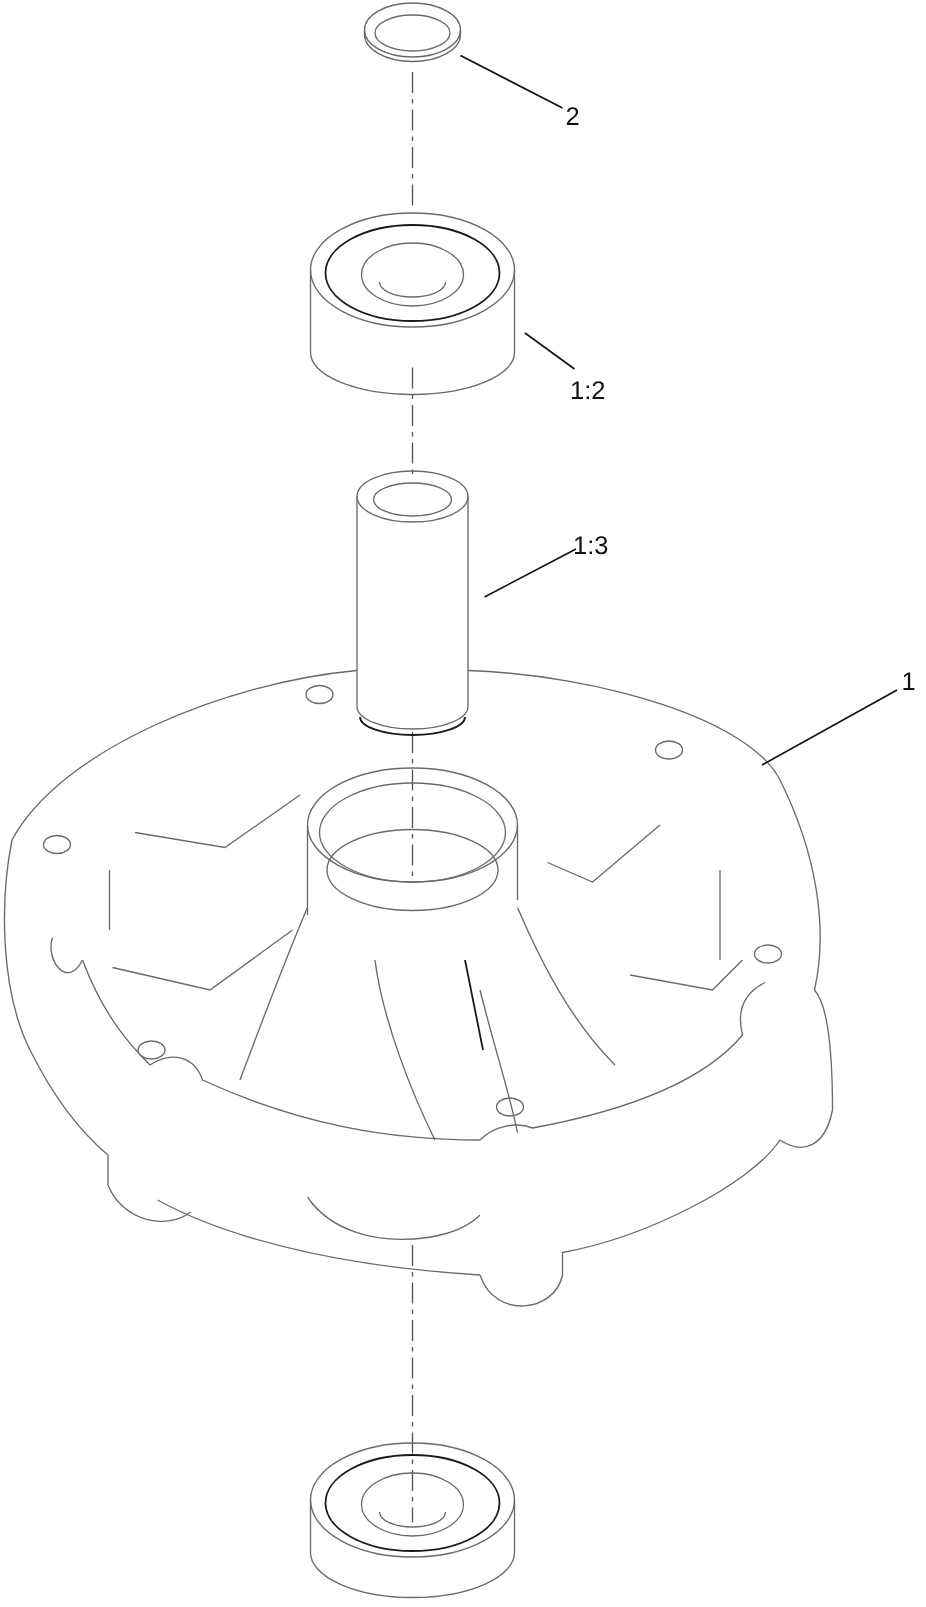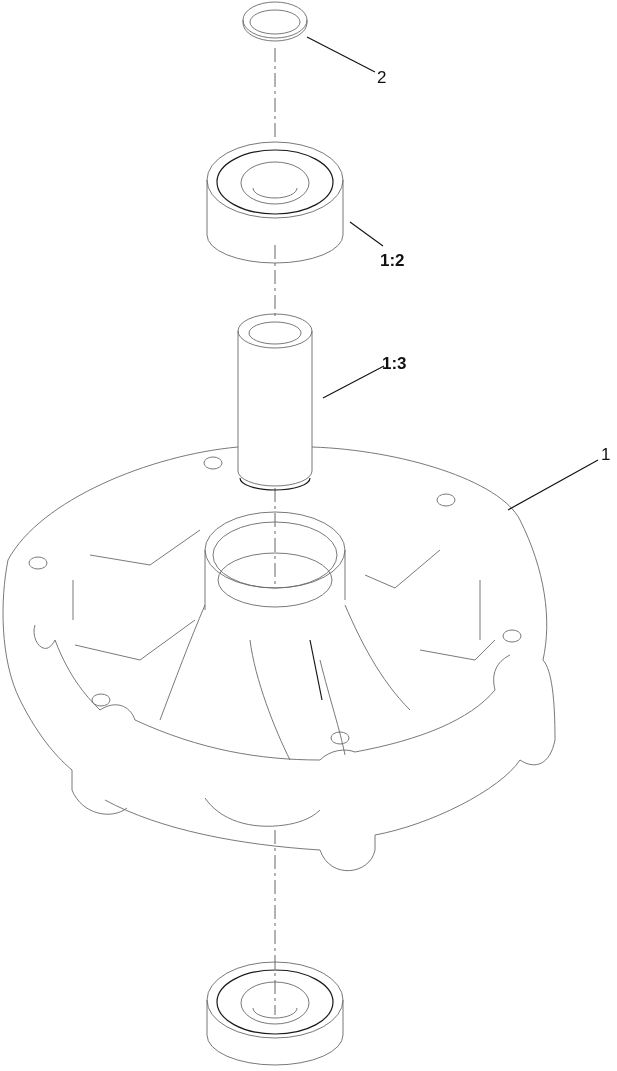--- a/index.html
+++ b/index.html
@@ -93,15 +93,15 @@
   <g>
     <ellipse class="thin" cx="275" cy="1000" rx="68" ry="38"></ellipse>
     <ellipse class="dark" cx="275" cy="1002" rx="58" ry="32"></ellipse>
     <ellipse class="thin" cx="275" cy="1003" rx="34" ry="21"></ellipse>
     <path class="thin" d="M253 1008 a22 10 0 0 0 44 0"></path>
     <path class="thin" d="M207 1000 v35 a68 30 0 0 0 136 0 v-35"></path>
   </g>
 </svg>
 
 <span class="label" style="left:377px; top:68px;">2</span>
-<span class="label" style="left:380px; top:251px;font-weight:bold;">1:2</span>
-<span class="label" style="left:382px; top:354px;font-weight:bold;">1:3</span>
+<span class="label" style="left:380px; top:251px;">1:2</span>
+<span class="label" style="left:382px; top:354px;">1:3</span>
 <span class="label" style="left:601px; top:445px;">1</span>
 
 </body></html>

